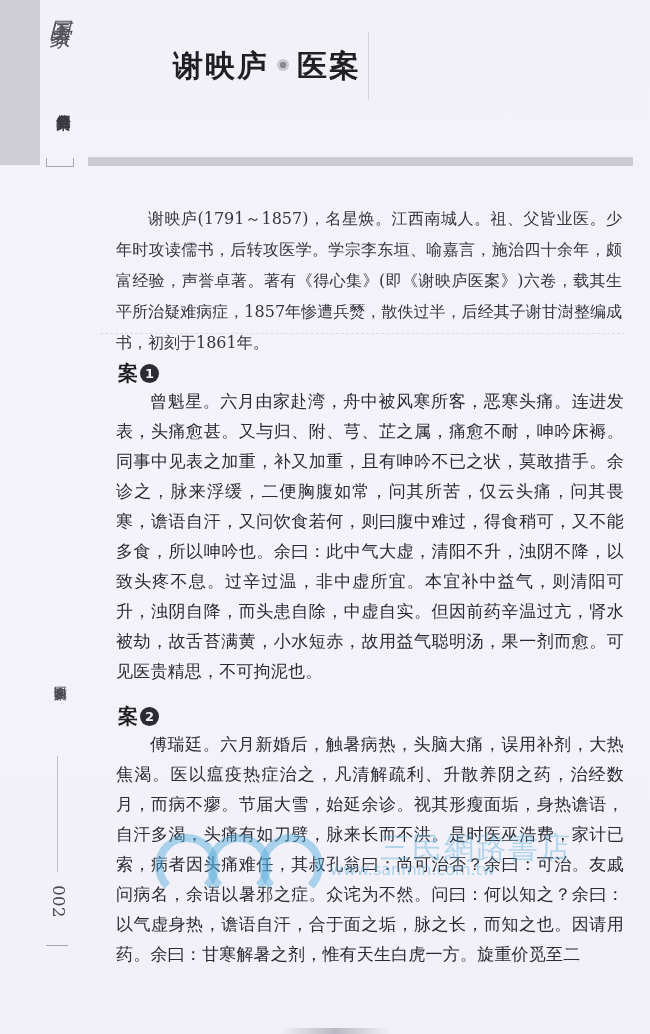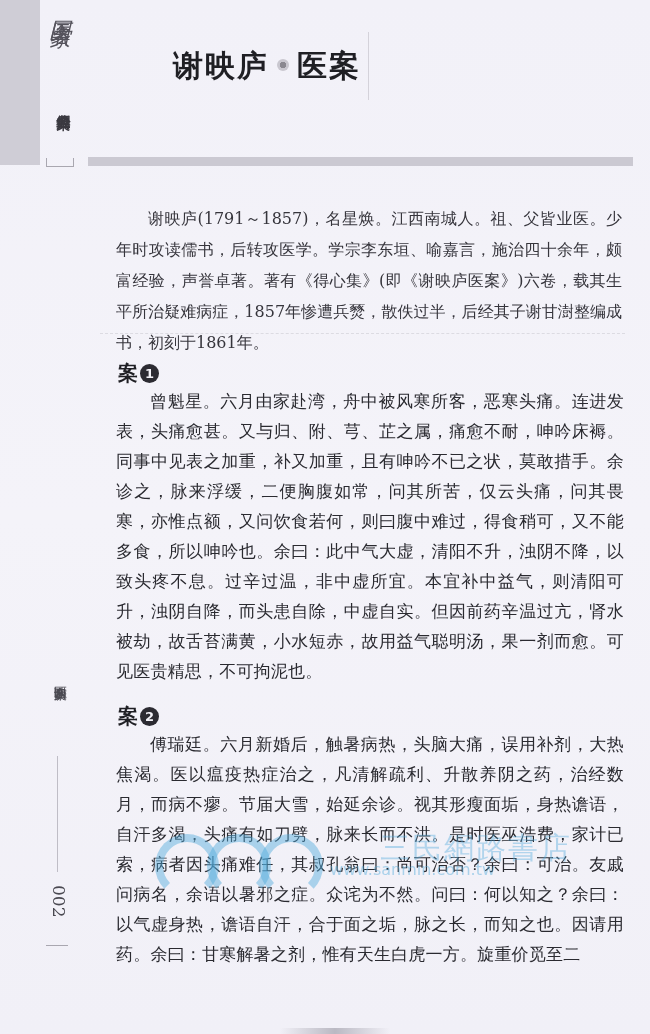--- a/index.html
+++ b/index.html
@@ -237,21 +237,21 @@
 
   <div class="header-rule"></div>
 
   <div class="bio">谢映庐(1791～1857)，名星焕。江西南城人。祖、父皆业医。少年时攻读儒书，后转攻医学。学宗李东垣、喻嘉言，施治四十余年，颇富经验，声誉卓著。著有《得心集》(即《谢映庐医案》)六卷，载其生平所治疑难病症，1857年惨遭兵燹，散佚过半，后经其子谢甘澍整编成书，初刻于1861年。</div>
   <div class="bio-rule"></div>
 
   <div class="case-heading" style="top: 360px;">
     <span>案</span>
     <span class="case-num">1</span>
   </div>
-  <div class="case-body" style="top: 386px;">曾魁星。六月由家赴湾，舟中被风寒所客，恶寒头痛。连进发表，头痛愈甚。又与归、附、芎、芷之属，痛愈不耐，呻吟床褥。同事中见表之加重，补又加重，且有呻吟不已之状，莫敢措手。余诊之，脉来浮缓，二便胸腹如常，问其所苦，仅云头痛，问其畏寒，亦惟点额，又问饮食若何，则曰腹中难过，得食稍可，又不能多食，所以呻吟也。余曰：此中气大虚，清阳不升，浊阴不降，以致头疼不息。过辛过温，非中虚所宜。本宜补中益气，则清阳可升，浊阴自降，而头患自除，中虚自实。但因前药辛温过亢，肾水被劫，故舌苔满黄，小水短赤，故用益气聪明汤，果一剂而愈。可见医贵精思，不可拘泥也。</div>
+  <div class="case-body" style="top: 386px;">曾魁星。六月由家赴湾，舟中被风寒所客，恶寒头痛。连进发表，头痛愈甚。又与归、附、芎、芷之属，痛愈不耐，呻吟床褥。同事中见表之加重，补又加重，且有呻吟不已之状，莫敢措手。余诊之，脉来浮缓，二便胸腹如常，问其所苦，仅云头痛，问其畏寒，谵语自汗，又问饮食若何，则曰腹中难过，得食稍可，又不能多食，所以呻吟也。余曰：此中气大虚，清阳不升，浊阴不降，以致头疼不息。过辛过温，非中虚所宜。本宜补中益气，则清阳可升，浊阴自降，而头患自除，中虚自实。但因前药辛温过亢，肾水被劫，故舌苔满黄，小水短赤，故用益气聪明汤，果一剂而愈。可见医贵精思，不可拘泥也。</div>
 
   <div class="case-heading" style="top: 703px;">
     <span>案</span>
     <span class="case-num">2</span>
   </div>
   <div class="case-body" style="top: 729px;">傅瑞廷。六月新婚后，触暑病热，头脑大痛，误用补剂，大热焦渴。医以瘟疫热症治之，凡清解疏利、升散养阴之药，治经数月，而病不瘳。节届大雪，始延余诊。视其形瘦面垢，身热谵语，自汗多渴，头痛有如刀劈，脉来长而不洪。是时医巫浩费，家计已索，病者因头痛难任，其叔孔翁曰：尚可治否？余曰：可治。友戚问病名，余语以暑邪之症。众诧为不然。问曰：何以知之？余曰：以气虚身热，谵语自汗，合于面之垢，脉之长，而知之也。因请用药。余曰：甘寒解暑之剂，惟有天生白虎一方。旋重价觅至二</div>
 
   <div class="running-head">谢映庐医案</div>
   <div class="running-line"></div>
   <div class="page-number">

